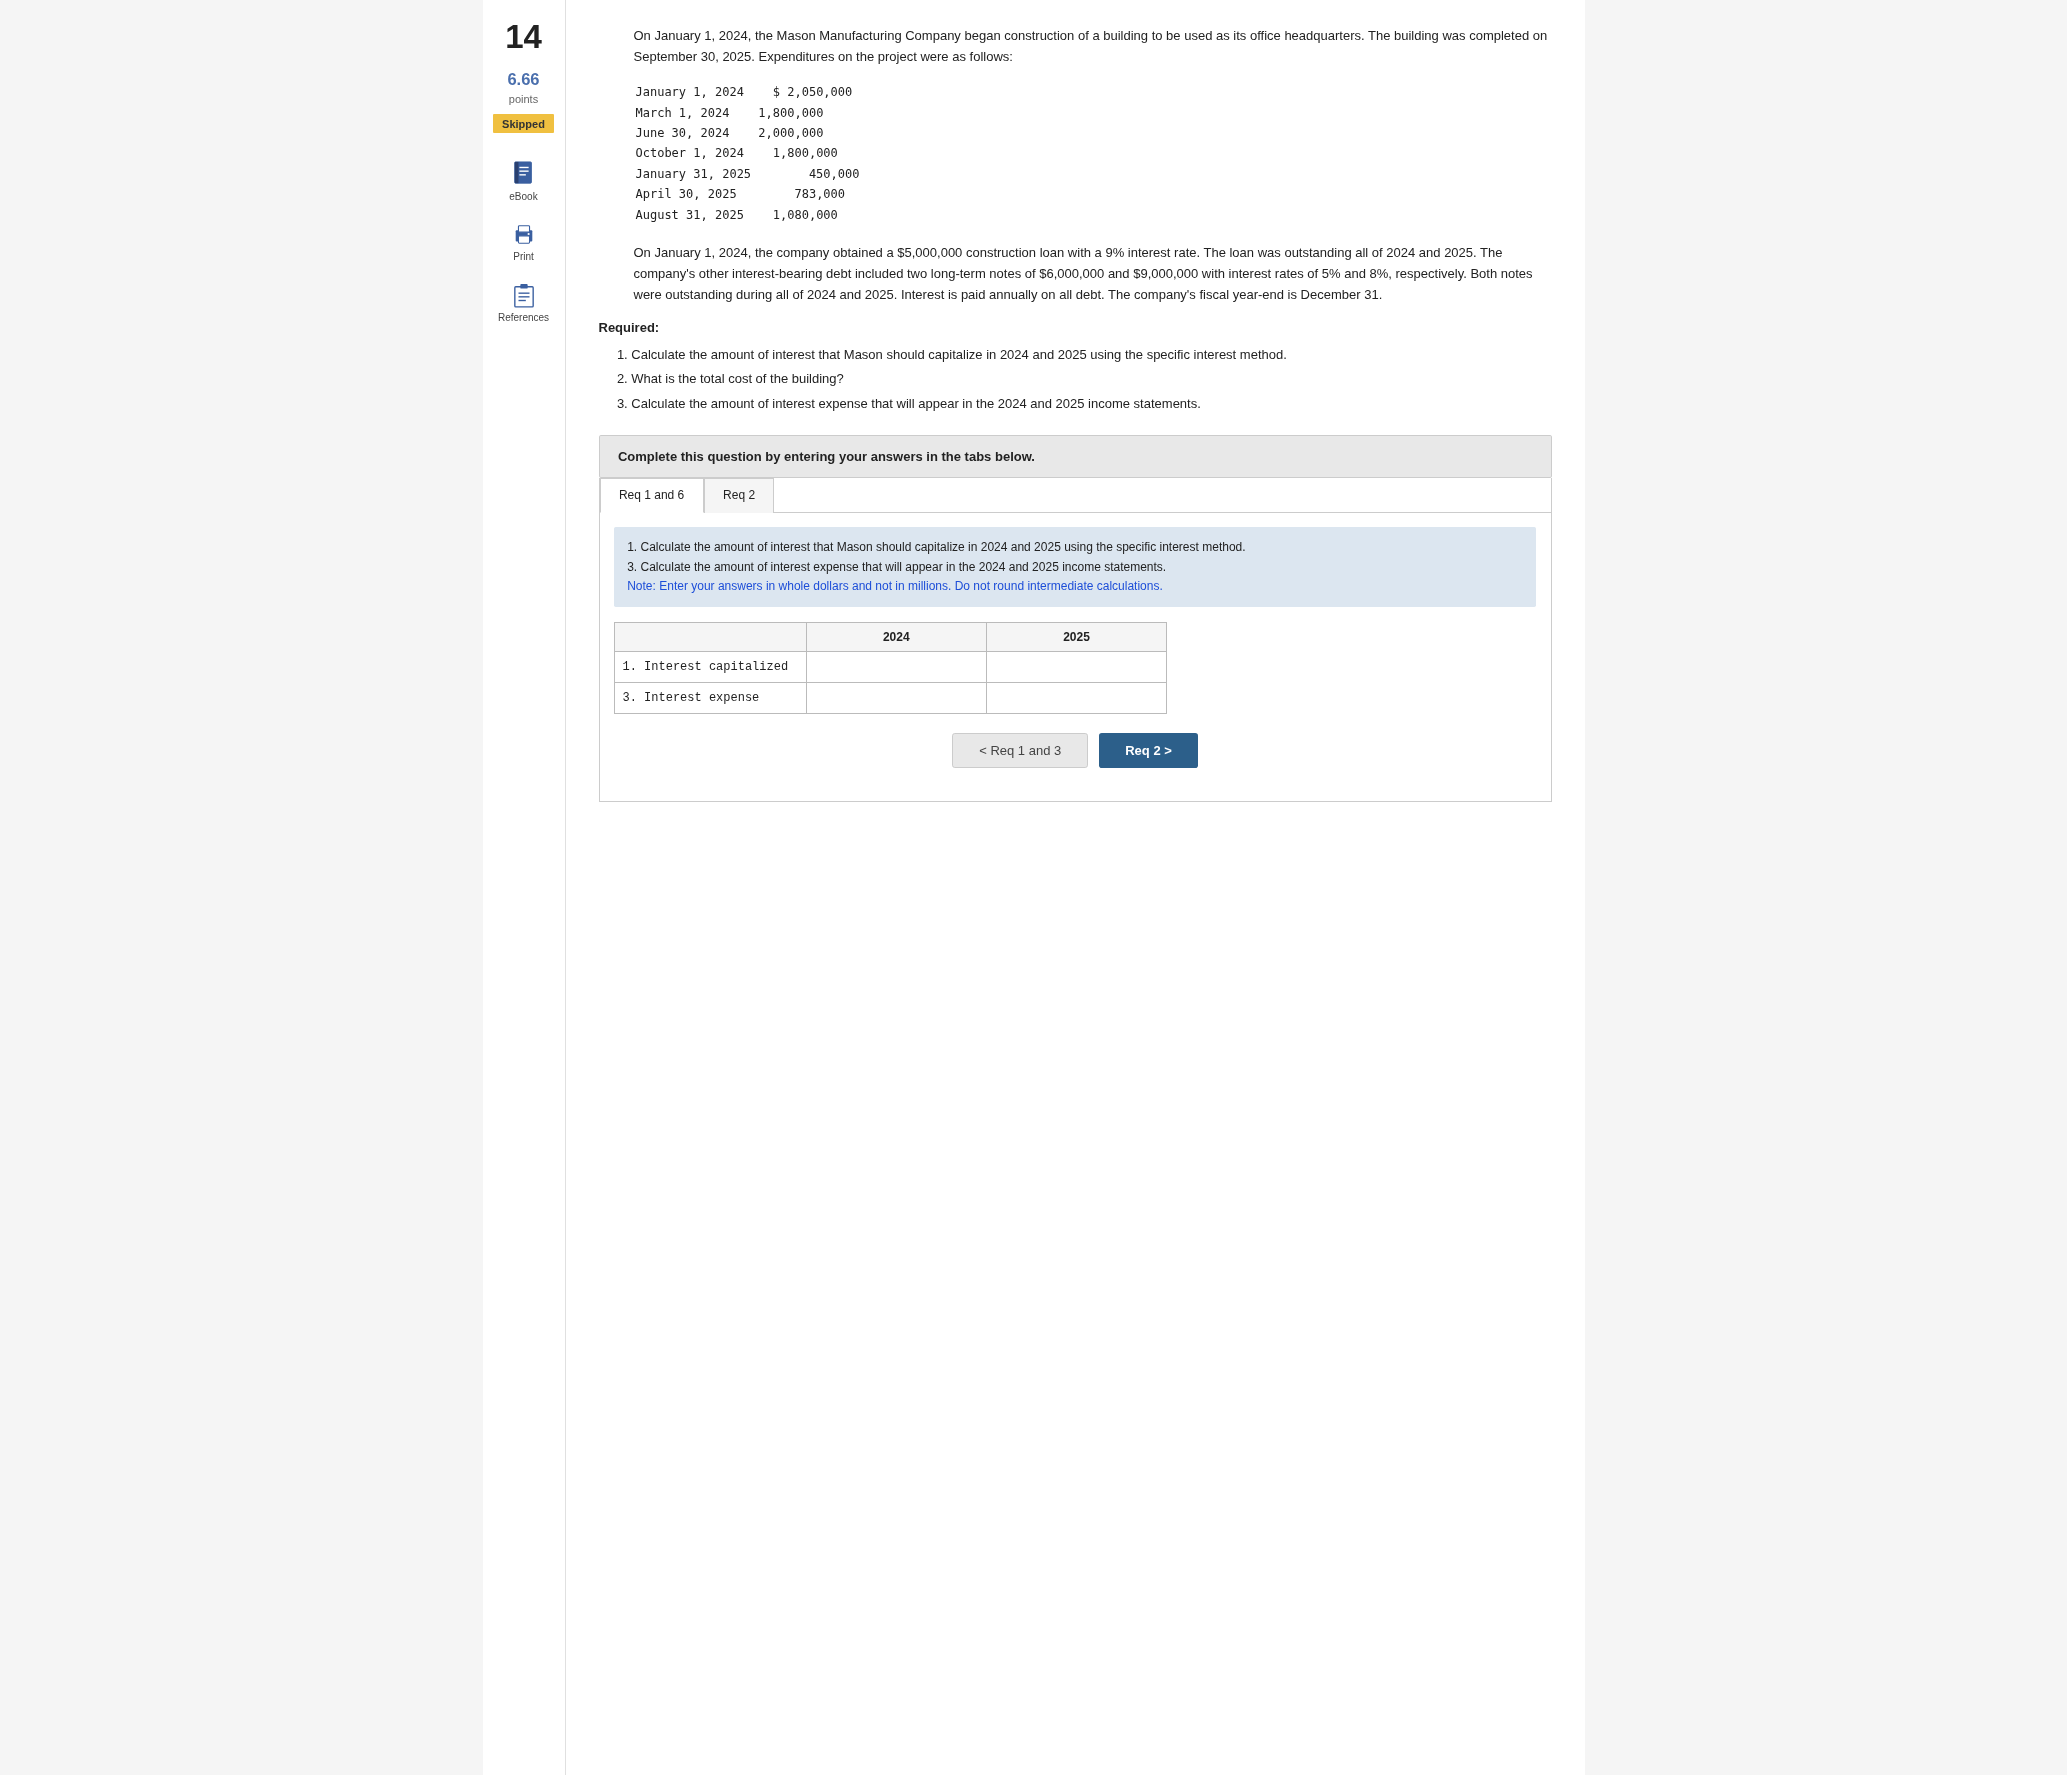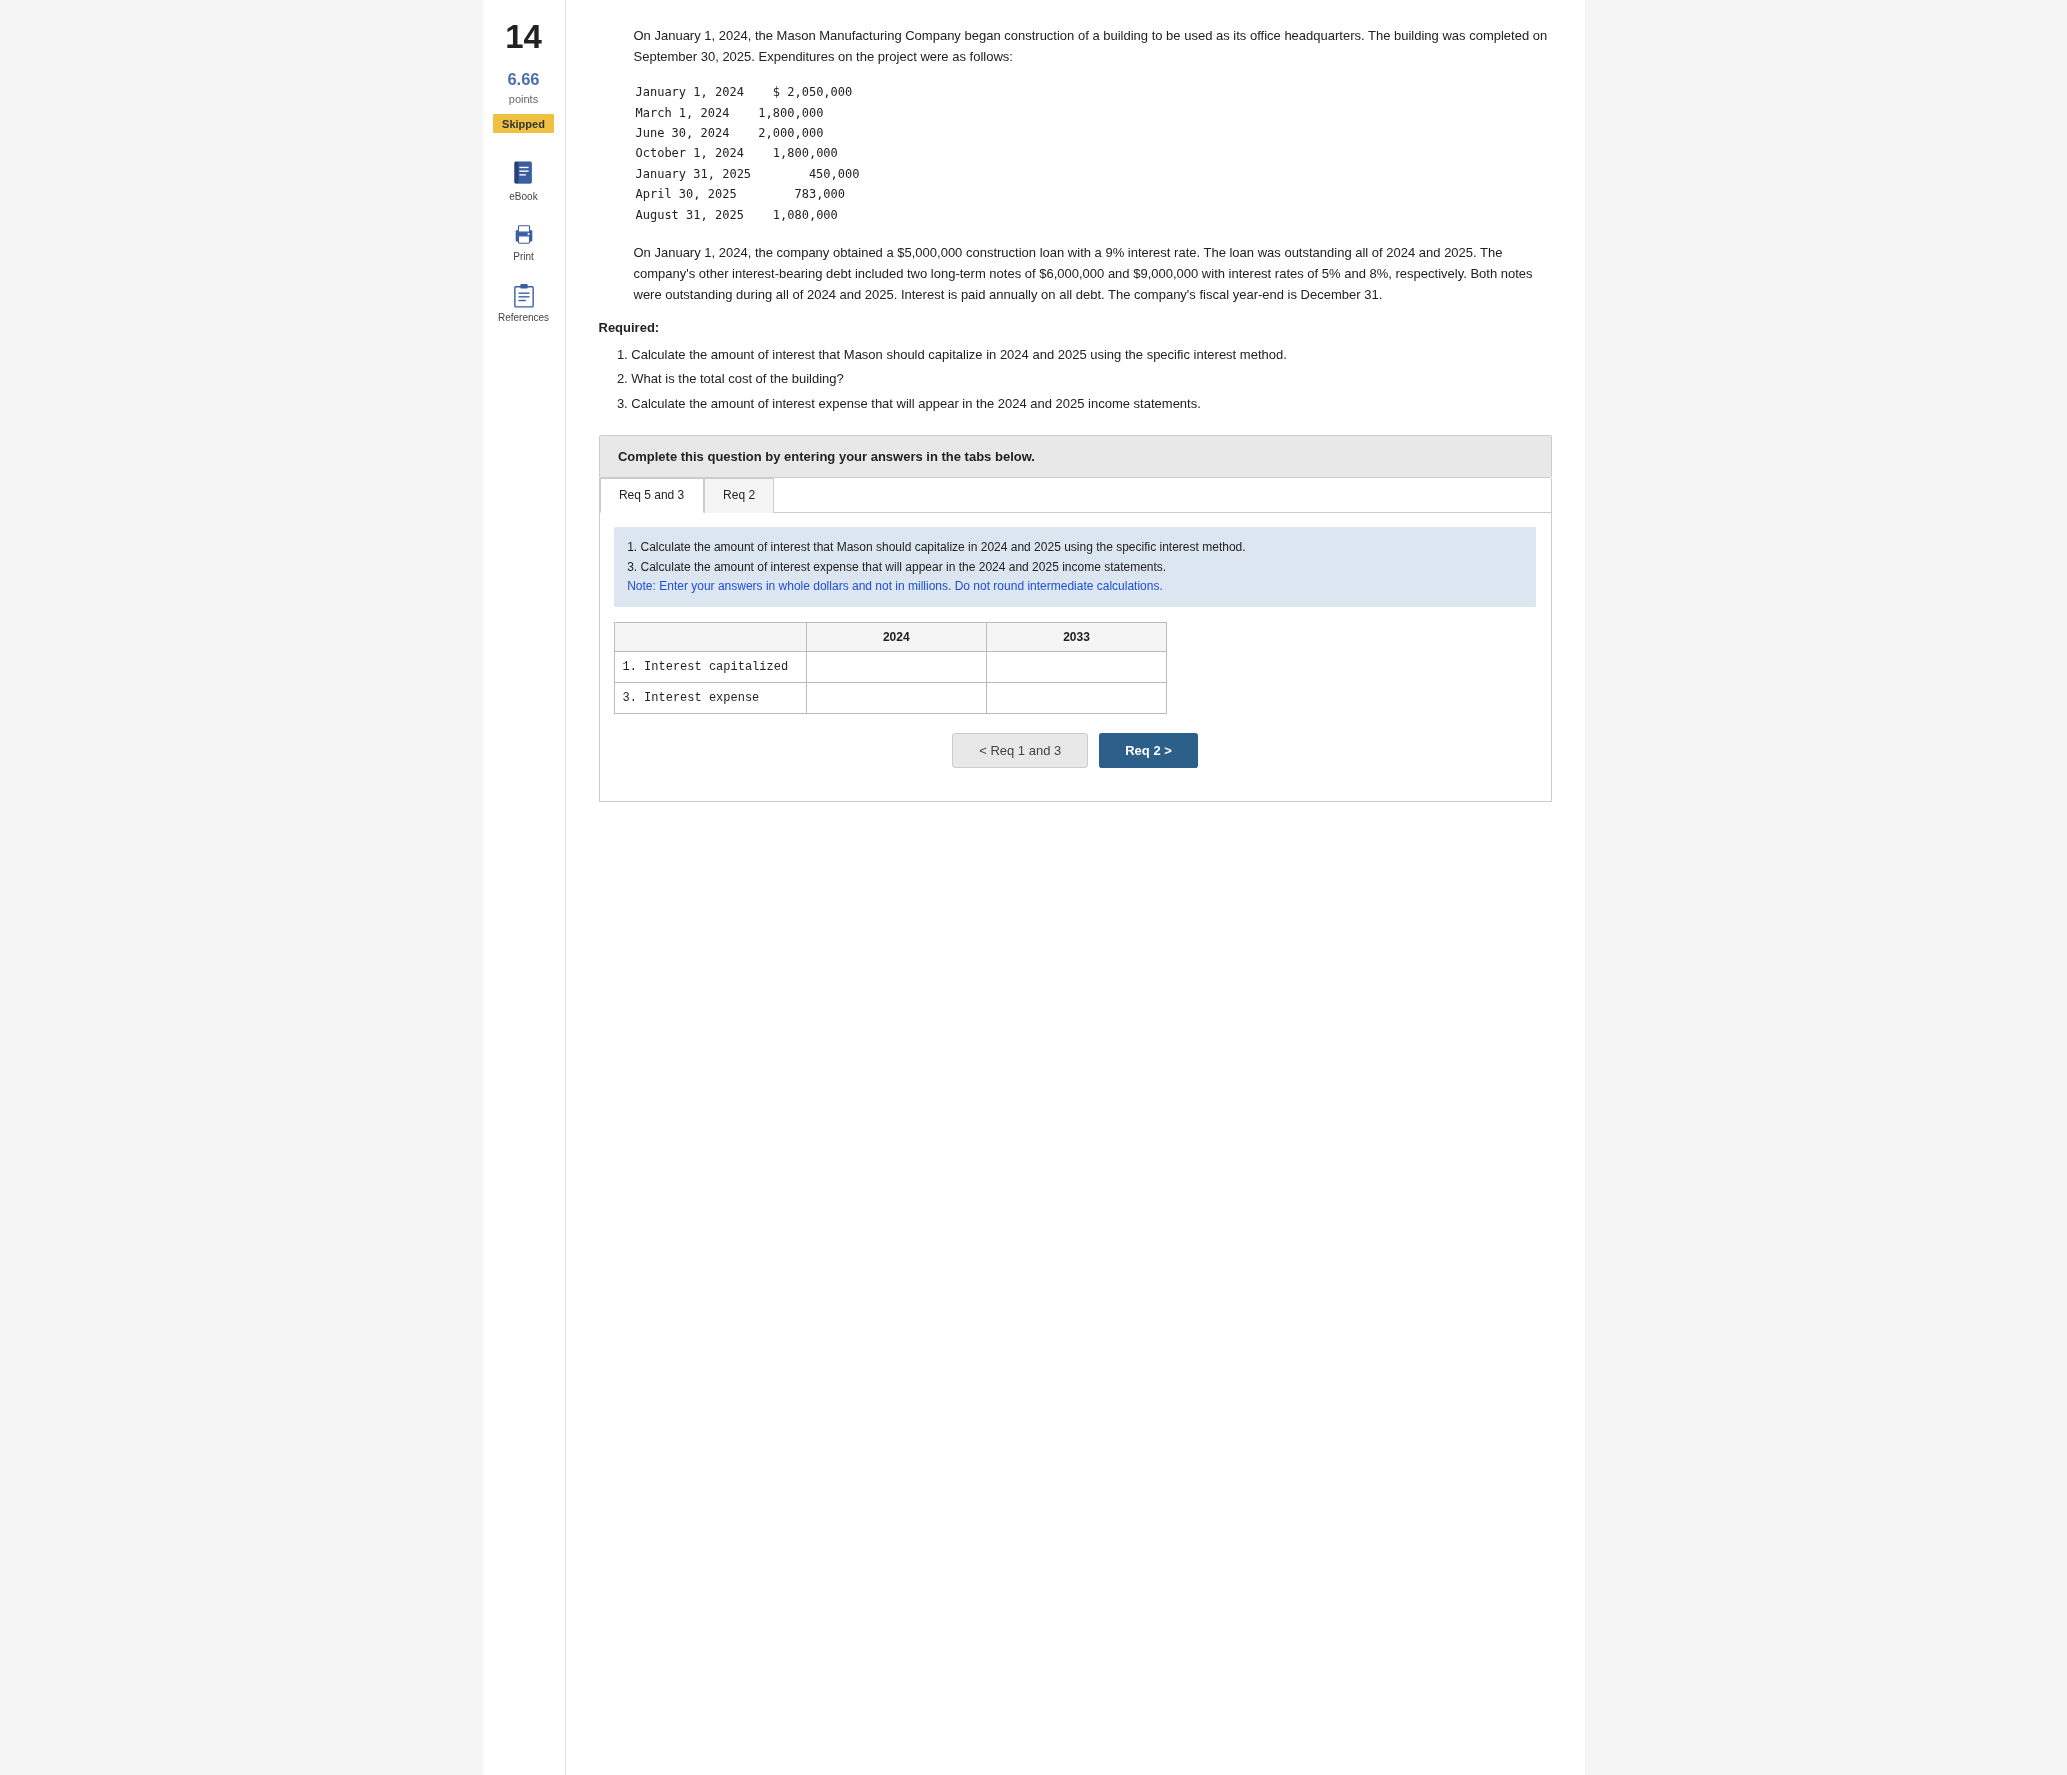--- a/index.html
+++ b/index.html
@@ -291,36 +291,36 @@
     <div class="required-list">
       <div>1. Calculate the amount of interest that Mason should capitalize in 2024 and 2025 using the specific interest method.</div>
       <div>2. What is the total cost of the building?</div>
       <div>3. Calculate the amount of interest expense that will appear in the 2024 and 2025 income statements.</div>
     </div>
 
     <div class="complete-banner">Complete this question by entering your answers in the tabs below.</div>
 
     <div class="tabs-container">
       <div class="tabs-row">
-        <div class="tab active">Req 5 and 3</div>
+        <div class="tab active">Req 1 and 6</div>
         <div class="tab">Req 2</div>
       </div>
       <div class="tab-content">
         <div class="tab-description">
           <div>1. Calculate the amount of interest that Mason should capitalize in 2024 and 2025 using the specific interest method.</div>
           <div>3. Calculate the amount of interest expense that will appear in the 2024 and 2025 income statements.</div>
           <div class="note">Note: Enter your answers in whole dollars and not in millions. Do not round intermediate calculations.</div>
         </div>
 
         <table class="answer-table">
           <thead>
             <tr>
               <th></th>
               <th>2024</th>
-              <th>2033</th>
+              <th>2025</th>
             </tr>
           </thead>
           <tbody>
             <tr>
               <td class="row-label">1. Interest capitalized</td>
               <td class="input-cell">
                 <input type="text" style="">
               </td>
               <td class="input-cell">
                 <input type="text" style="">

